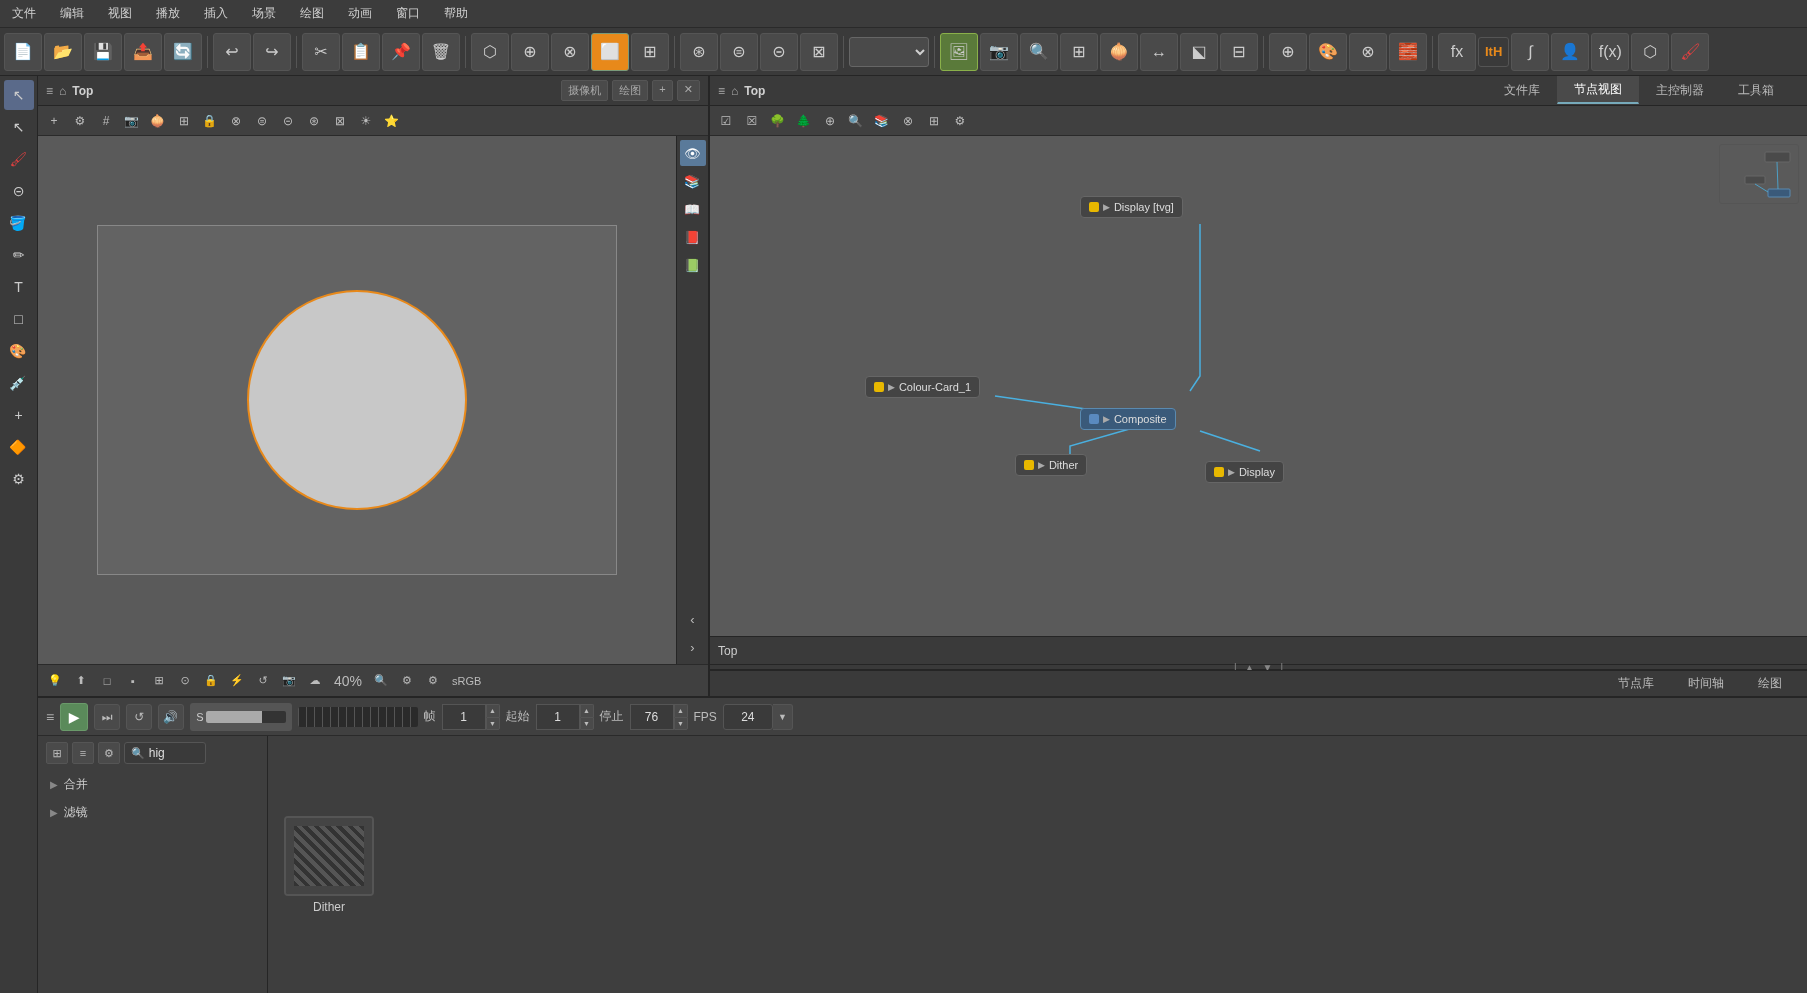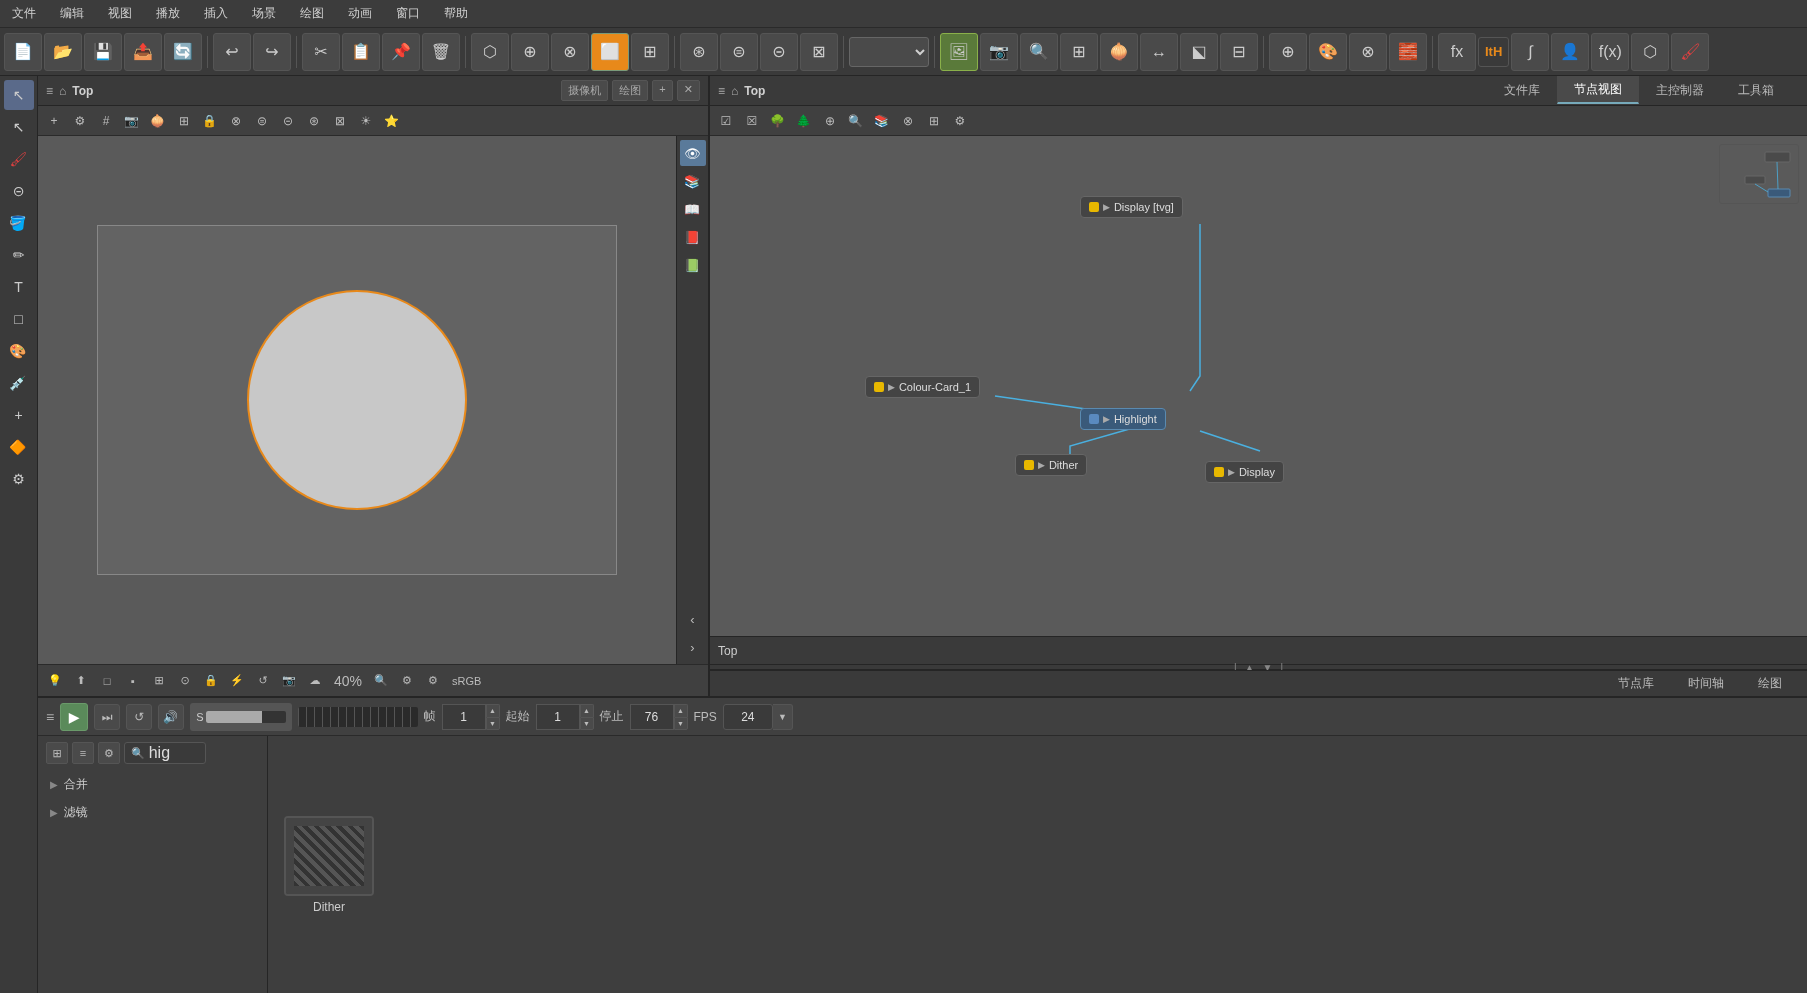--- a/index.html
+++ b/index.html
@@ -790,21 +790,21 @@
 
             <div class="node-box" style="left:155px; top:240px;">
               <div class="node-dot-yellow"></div>
               <span style="font-size:9px;color:#aaa;">▶</span>
               <span>Colour-Card_1</span>
             </div>
 
             <div class="node-box" style="left:370px; top:272px; background:#3a5a7a; border-color:#5a8ab0;">
               <div class="node-dot-blue"></div>
               <span style="font-size:9px;color:#aaa;">▶</span>
-              <span>Highlight</span>
+              <span>Composite</span>
             </div>
 
             <div class="node-box" style="left:305px; top:318px;">
               <div class="node-dot-yellow"></div>
               <span style="font-size:9px;color:#aaa;">▶</span>
               <span>Dither</span>
             </div>
 
             <div class="node-box" style="left:495px; top:325px;">
               <div class="node-dot-yellow"></div>
@@ -903,21 +903,21 @@
 
           <div class="timeline-left">
 
             <div style="display:flex;align-items:center;gap:4px;height:26px;margin-bottom:4px;">
               <div style="width:22px;height:22px;background:#4a4a4a;border:1px solid #555;border-radius:2px;display:flex;align-items:center;justify-content:center;cursor:pointer;font-size:11px;color:#bbb;">⊞</div>
               <div style="width:22px;height:22px;background:#4a4a4a;border:1px solid #555;border-radius:2px;display:flex;align-items:center;justify-content:center;cursor:pointer;font-size:11px;color:#bbb;">≡</div>
               <div style="width:22px;height:22px;background:#4a4a4a;border:1px solid #555;border-radius:2px;display:flex;align-items:center;justify-content:center;cursor:pointer;font-size:11px;color:#bbb;">⚙</div>
 
               <div class="search-box">
                 <span style="font-size:11px;color:#888;">🔍</span>
-                <input type="text" value="hig" style="background: transparent; border: none; outline: none; color: rgb(221, 221, 221); font-size: 16px; width: 50px;">
+                <input type="text" value="hig" style="background: transparent; border: none; outline: none; color: rgb(221, 221, 221); font-size: 12px; width: 50px;">
               </div>
             </div>
 
             <div class="timeline-layer-item">
               <span style="font-size:10px;color:#888;">▶</span>
               <span>合并</span>
             </div>
             <div class="timeline-layer-item">
               <span style="font-size:10px;color:#888;">▶</span>
               <span>滤镜</span>

